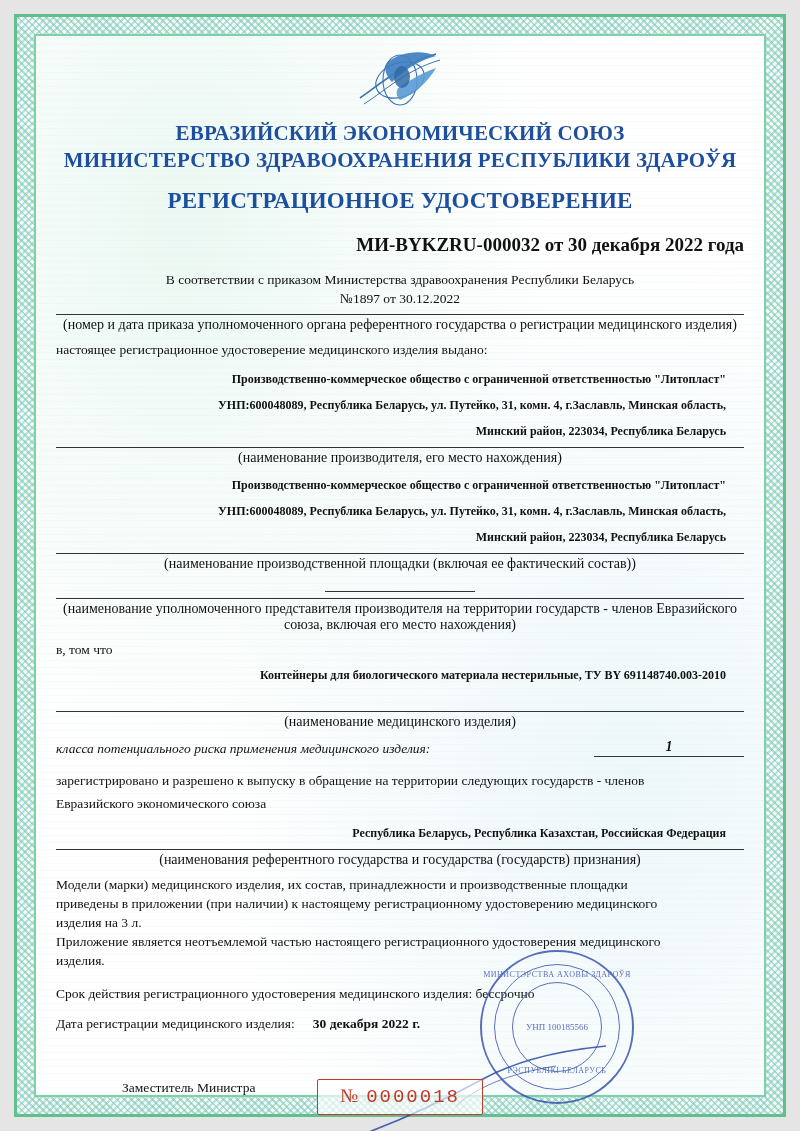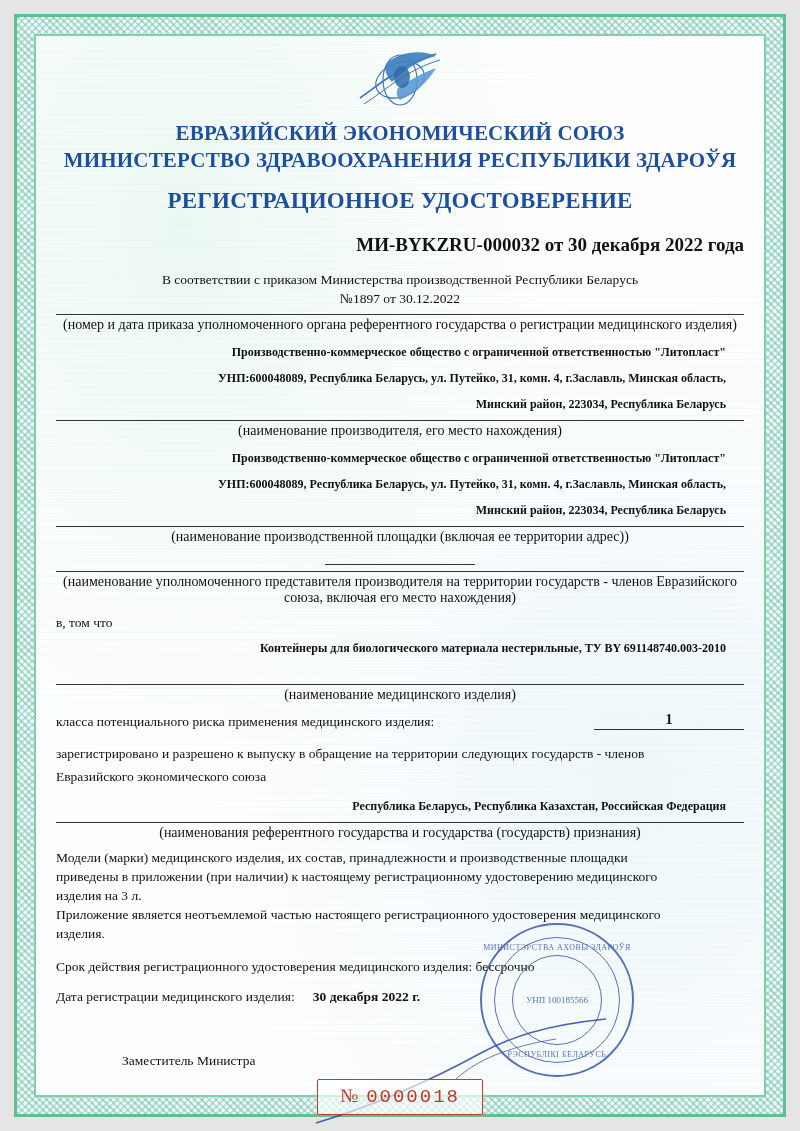--- a/index.html
+++ b/index.html
@@ -121,20 +121,21 @@
     border-top: 1px solid #333;
     margin: 20px auto 4px auto;
   }
   .risk-row {
     display: flex;
     align-items: flex-end;
     justify-content: space-between;
     font-size: 13.5px;
     color: #111;
     margin-top: 10px;
+    font-style: italic;
   }
   .risk-value {
     font-weight: bold;
     font-size: 14px;
     min-width: 150px;
     text-align: center;
     border-bottom: 1px solid #333;
     padding-bottom: 1px;
   }
   .term-row {
@@ -197,21 +198,21 @@
     overflow: hidden;
   }
   .stamp-text-top, .stamp-text-bottom {
     position: absolute;
     width: 100%;
     text-align: center;
     font-size: 8px;
     letter-spacing: 0.5px;
   }
   .stamp-text-top { top: 18px; }
-  .stamp-text-bottom { bottom: 16px; }
+  .stamp-text-bottom { bottom: 27px; }
   .signature-stroke {
     position: absolute;
     left: 250px;
     top: -40px;
     width: 330px;
     height: 130px;
     pointer-events: none;
   }
   
   .serial-box {
@@ -259,38 +260,39 @@
         </svg>
       </span>
     </div>
 
     <h1 class="title-line t1">ЕВРАЗИЙСКИЙ ЭКОНОМИЧЕСКИЙ СОЮЗ</h1>
     <h1 class="title-line t2">МИНИСТЕРСТВО ЗДРАВООХРАНЕНИЯ РЕСПУБЛИКИ ЗДАРОЎЯ</h1>
     <h1 class="title-line t3">РЕГИСТРАЦИОННОЕ УДОСТОВЕРЕНИЕ</h1>
 
     <div class="regnum">МИ-BYKZRU-000032 от 30 декабря 2022 года</div>
 
-    <div class="order-text">В соответствии с приказом Министерства производственной Республики Беларусь</div>
+    <div class="order-text">В соответствии с приказом Министерства здравоохранения Республики Беларусь</div>
     <div class="order-text">№1897 от 30.12.2022</div>
 
     <div class="rule"></div>
     <div class="caption">(номер и дата приказа уполномоченного органа референтного государства о регистрации медицинского изделия)</div>
 
+    <div class="para">настоящее регистрационное удостоверение медицинского изделия выдано:</div>
 
     <div class="block-center">Производственно-коммерческое общество с ограниченной ответственностью "Литопласт"</div>
     <div class="block-center" style="margin-top:0">УНП:600048089, Республика Беларусь, ул. Путейко, 31, комн. 4, г.Заславль, Минская область,</div>
     <div class="block-center" style="margin-top:0">Минский район, 223034, Республика Беларусь</div>
     <div class="rule"></div>
     <div class="caption">(наименование производителя, его место нахождения)</div>
 
     <div class="block-center">Производственно-коммерческое общество с ограниченной ответственностью "Литопласт"</div>
     <div class="block-center" style="margin-top:0">УНП:600048089, Республика Беларусь, ул. Путейко, 31, комн. 4, г.Заславль, Минская область,</div>
     <div class="block-center" style="margin-top:0">Минский район, 223034, Республика Беларусь</div>
     <div class="rule"></div>
-    <div class="caption">(наименование производственной площадки (включая ее территории адрес))</div>
+    <div class="caption">(наименование производственной площадки (включая ее фактический состав))</div>
 
     <div class="blank-line-wrap"></div>
     <div class="small-rule"></div>
     <div class="rule"></div>
     <div class="caption">(наименование уполномоченного представителя производителя на территории государств - членов Евразийского</div>
     <div class="caption" style="margin-top:-6px">союза, включая его место нахождения)</div>
 
     <div class="para">в, том что</div>
 
     <div class="block-center" style="margin-top:0">Контейнеры для биологического материала нестерильные, ТУ BY 691148740.003-2010</div>

